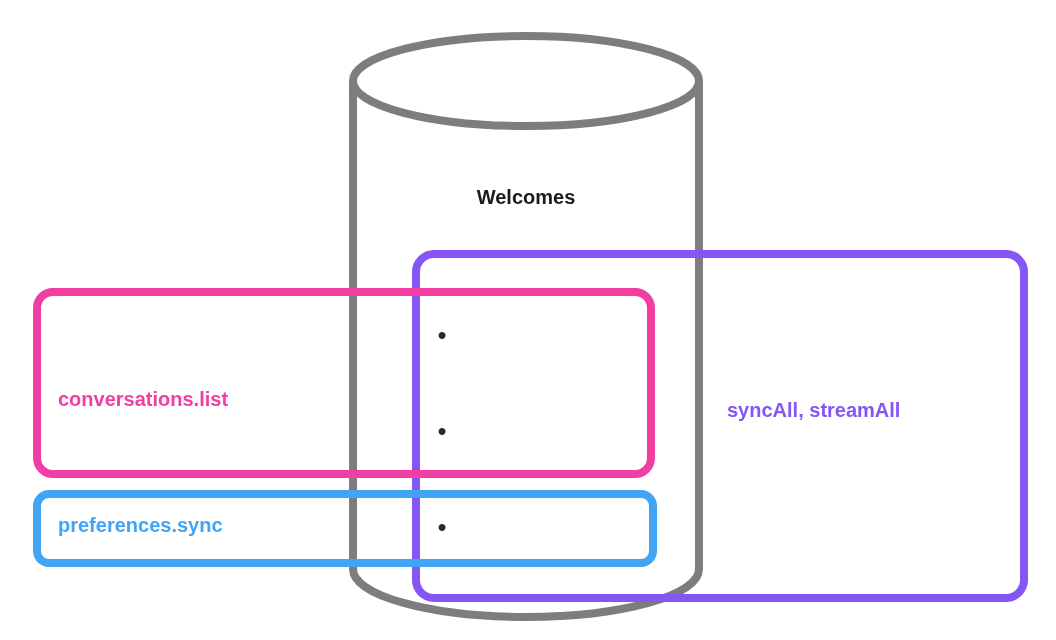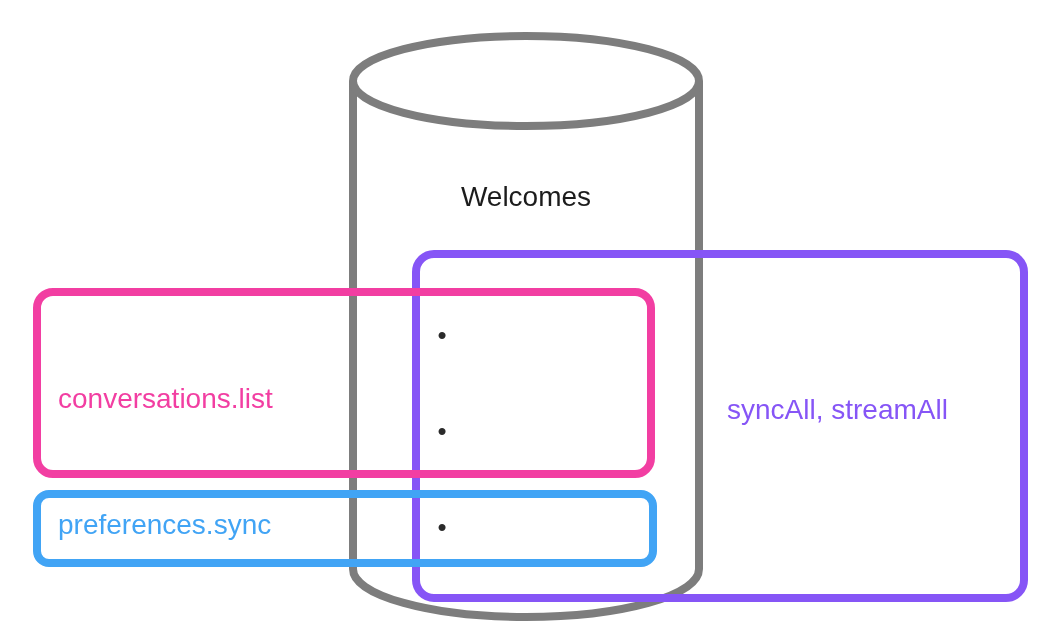--- a/index.html
+++ b/index.html
@@ -18,22 +18,22 @@
   }
   .diagram-svg {
     position: absolute;
     left: 0;
     top: 0;
   }
   .label {
     position: absolute;
     white-space: nowrap;
     line-height: 32px;
-    font-size: 28px;
-    font-weight: 400;
+    font-size: 20px;
+    font-weight: 700;
   }
   .cylinder-title {
     left: 353px;
     top: 181px;
     width: 346px;
     text-align: center;
     color: #1c1c1c;
   }
   .overlay-label-pink {
     left: 58px;

